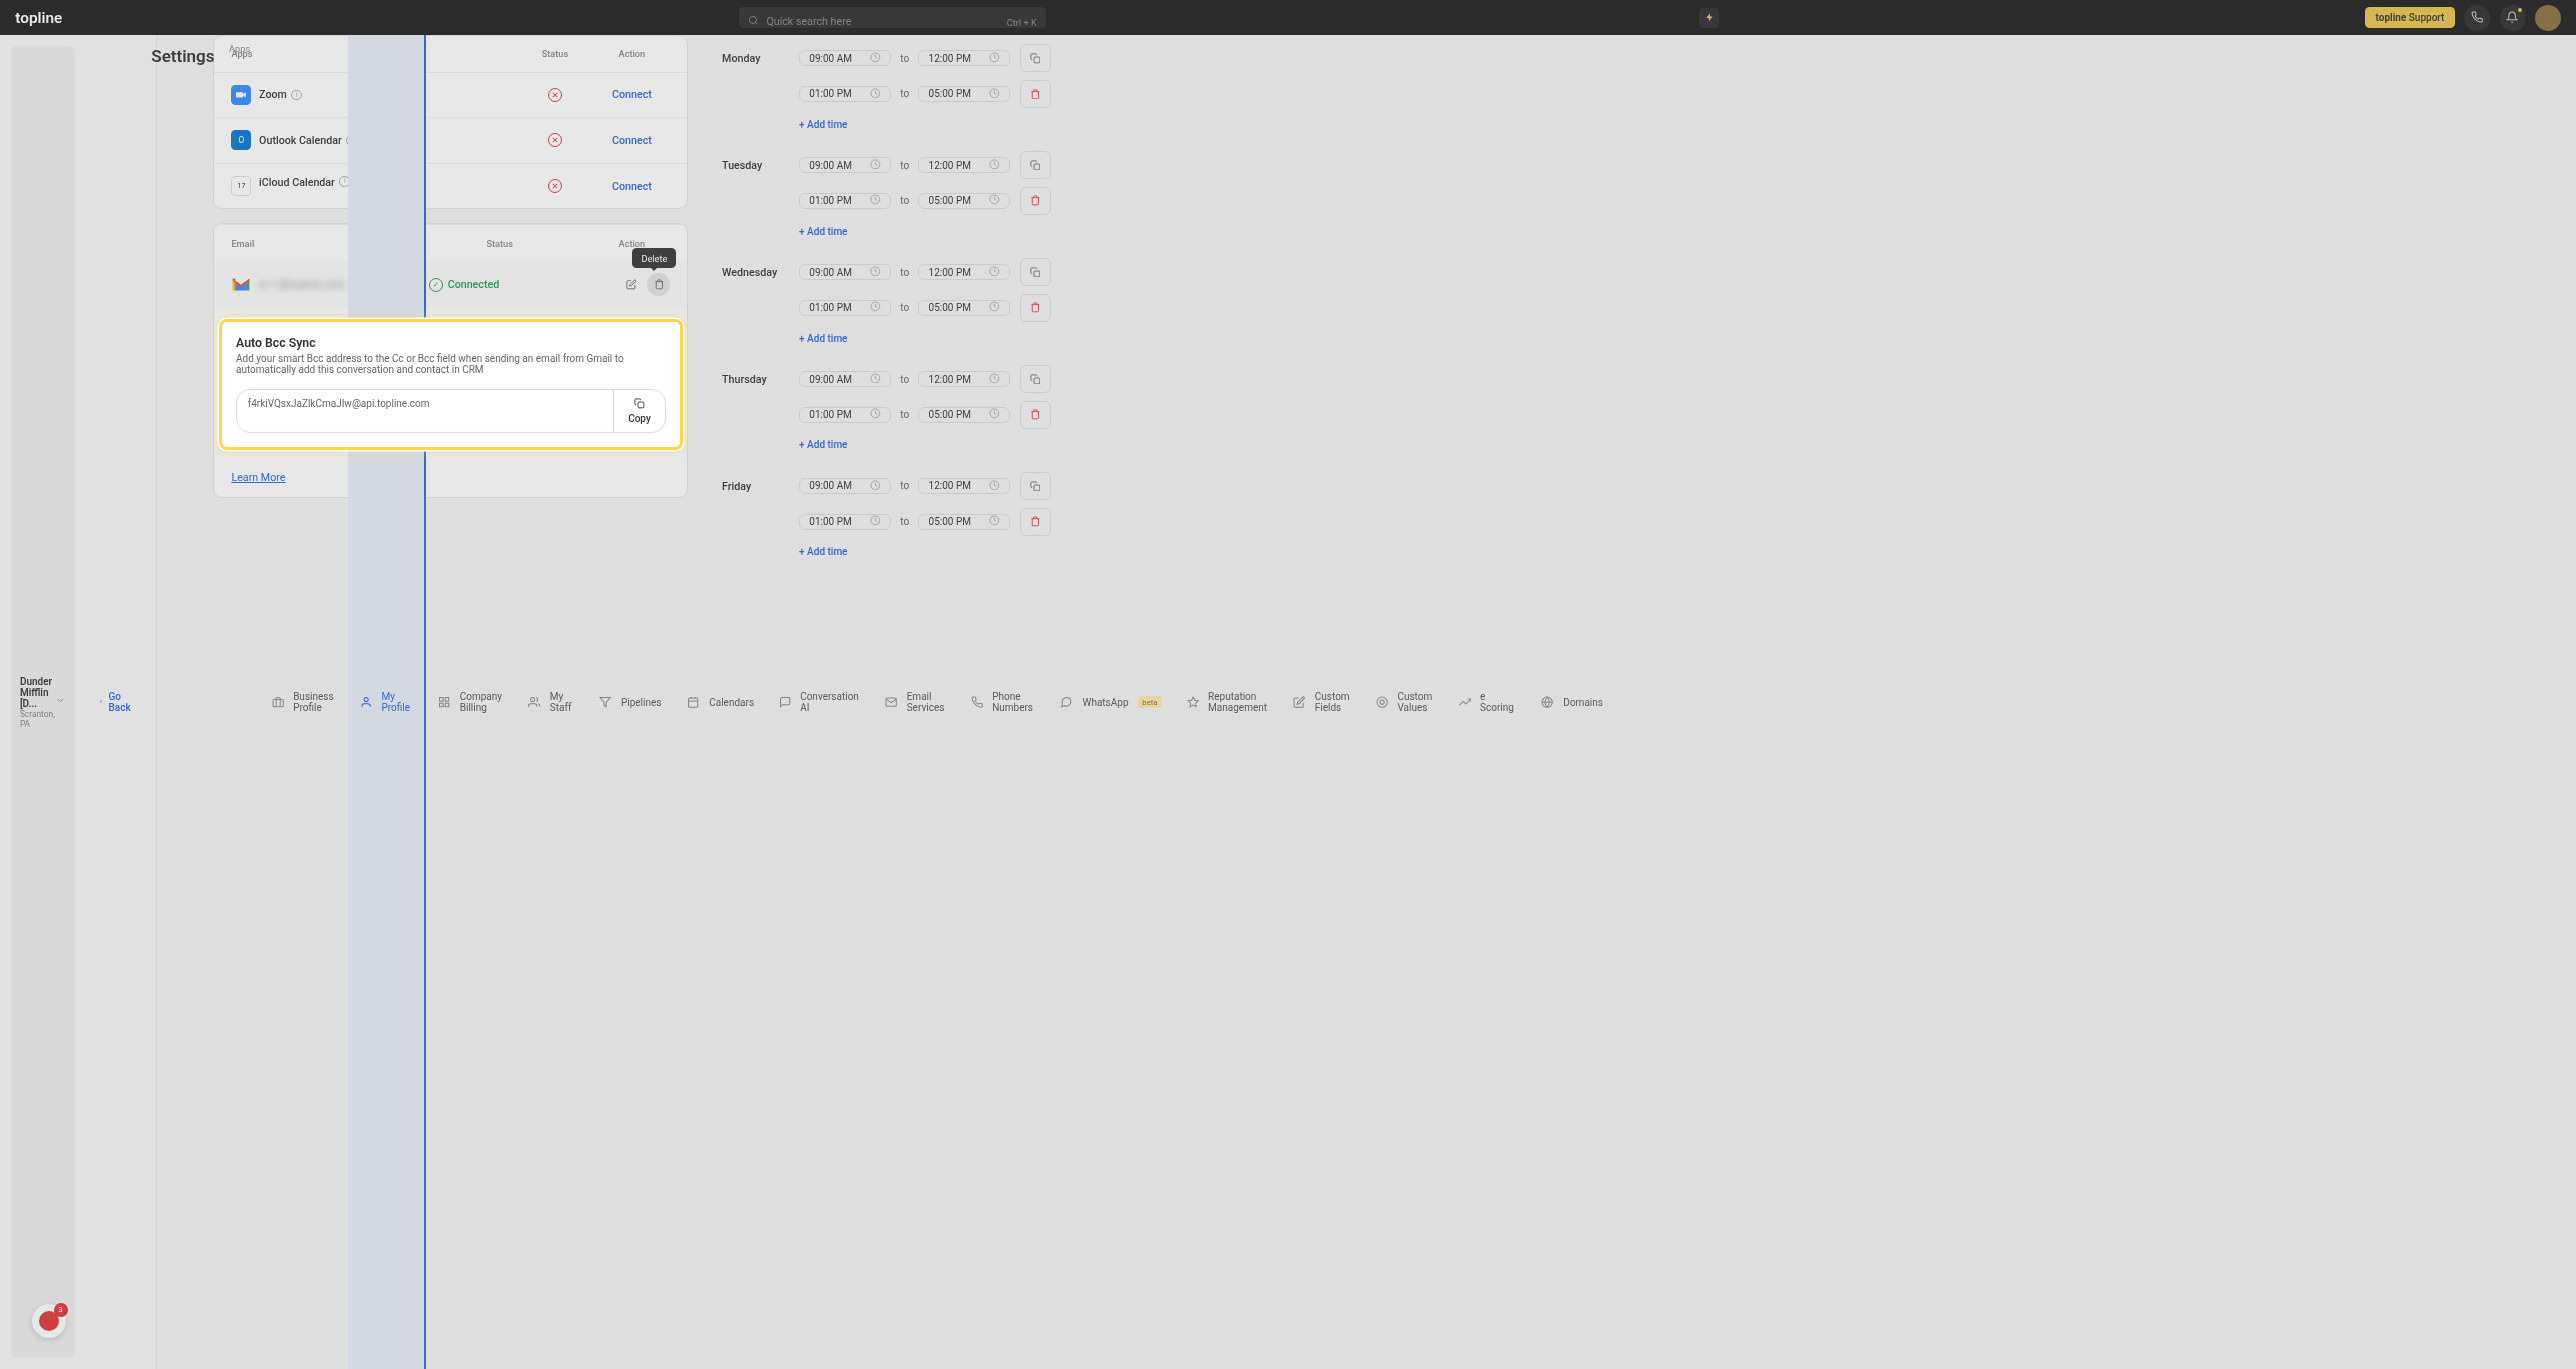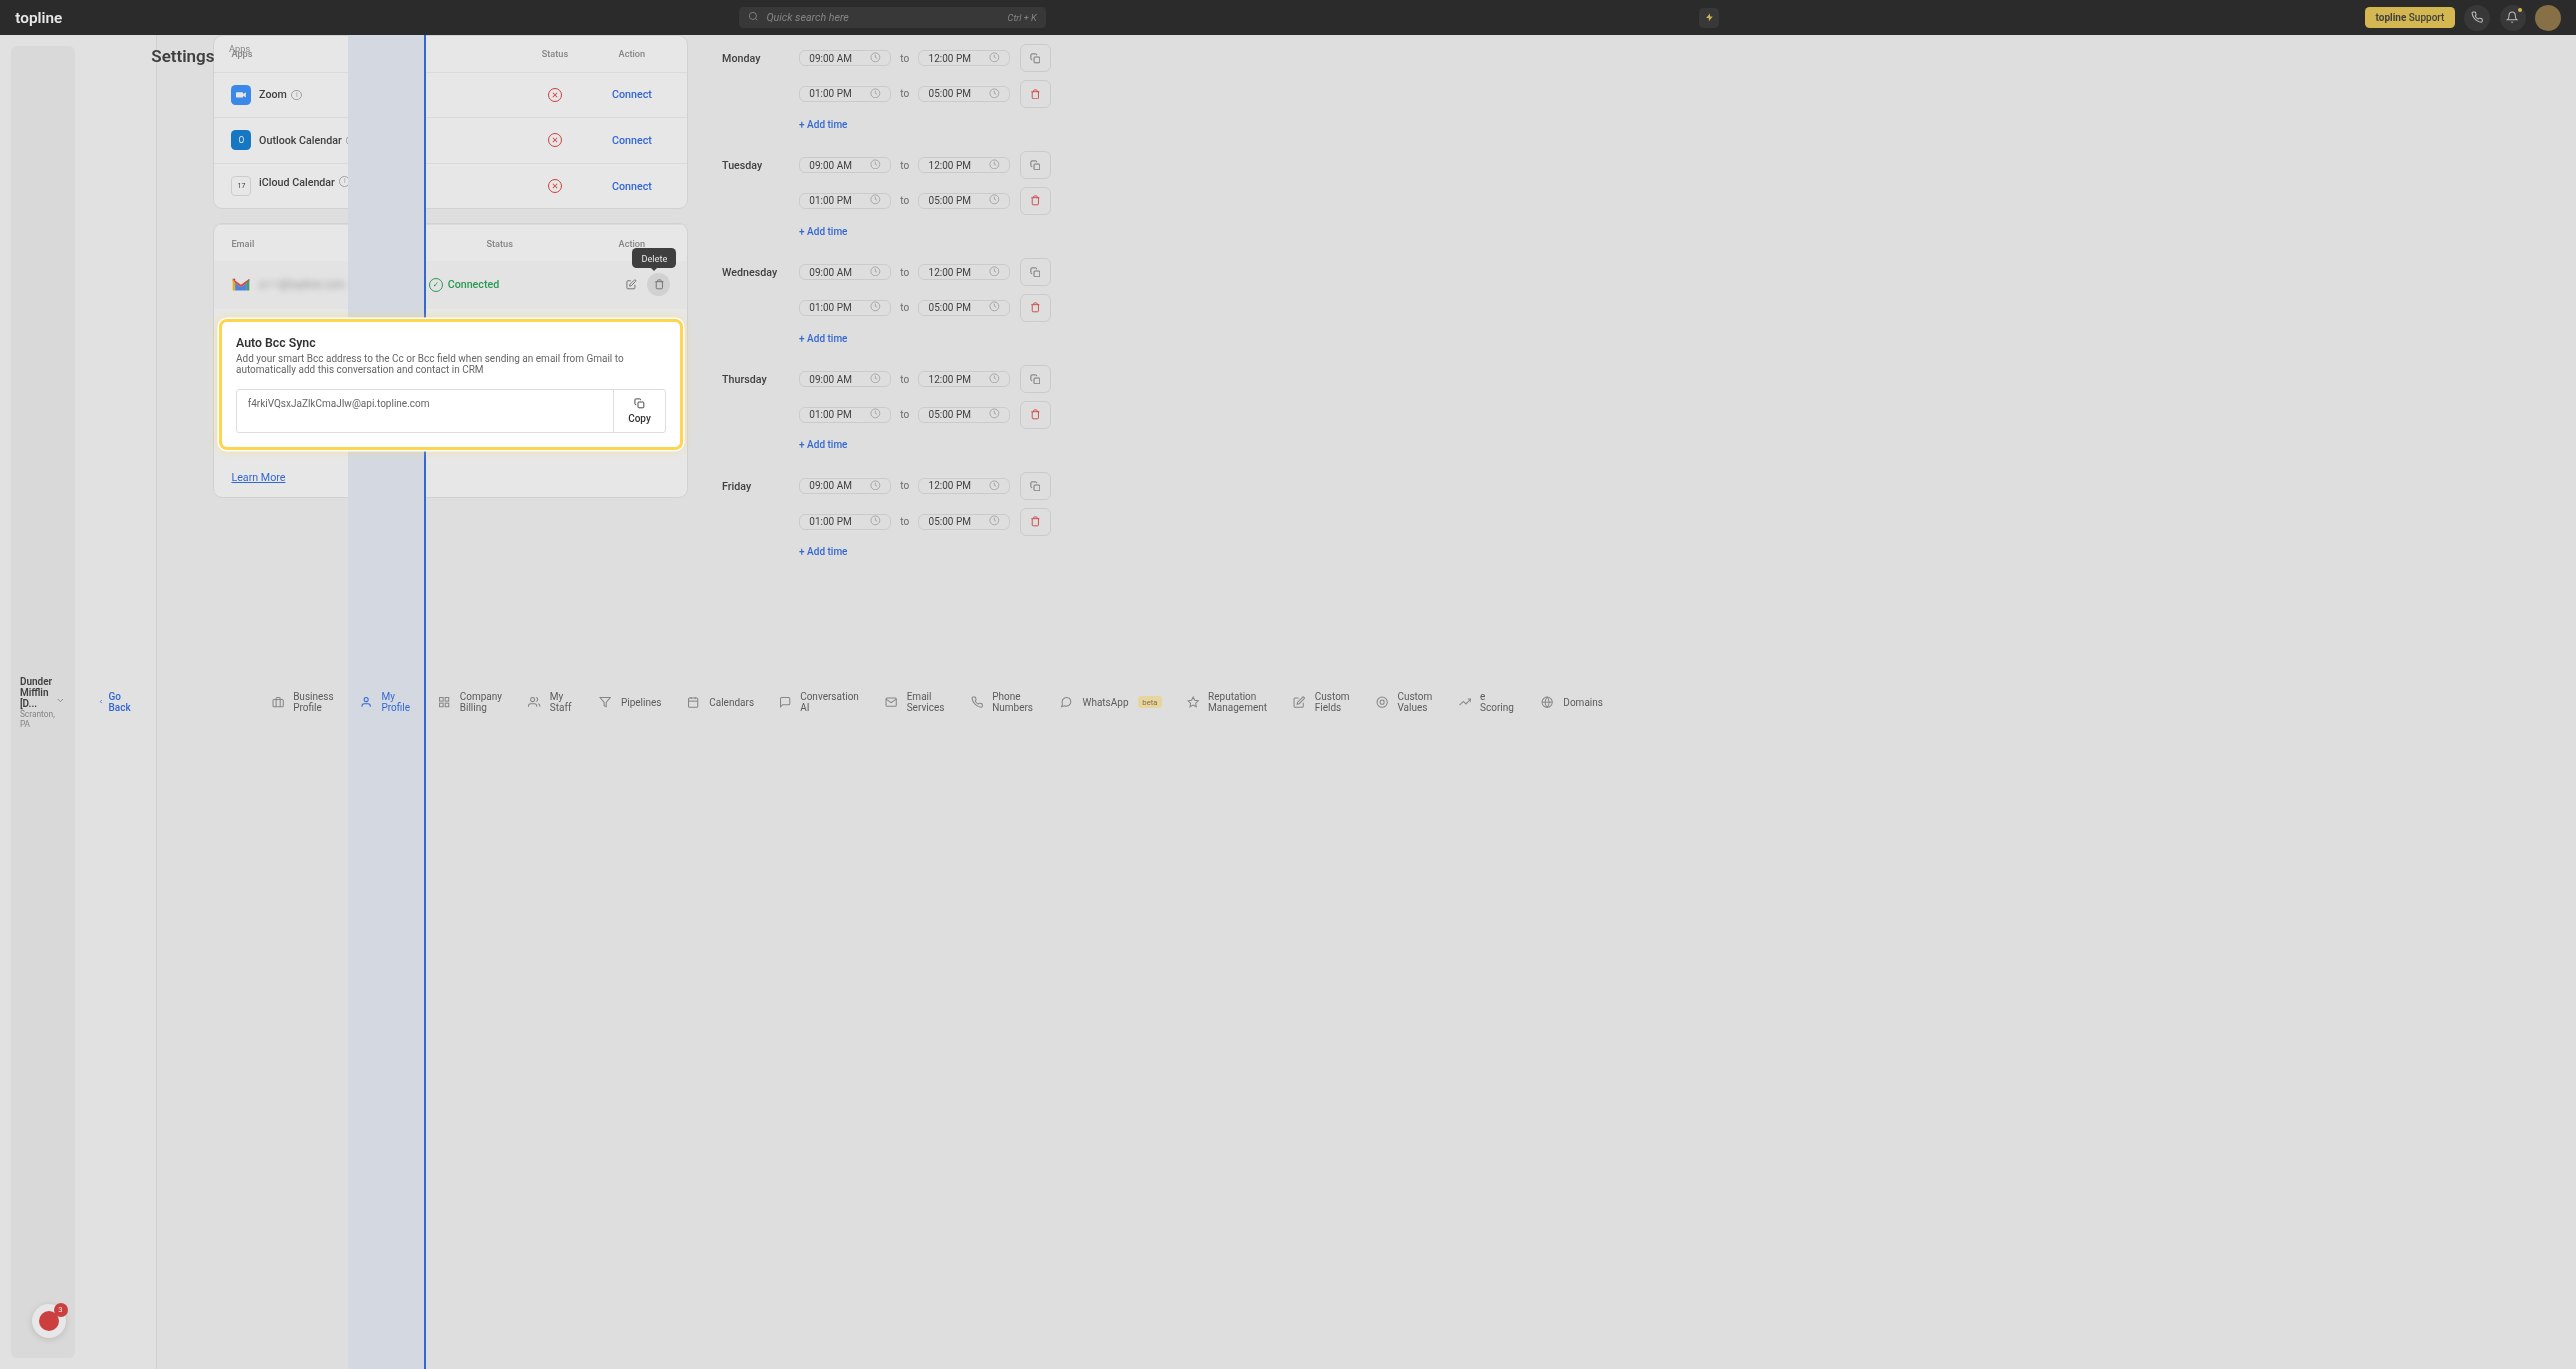--- a/index.html
+++ b/index.html
@@ -1,21 +1,21 @@
 <!DOCTYPE html>
 <html style="font-size:12.3px"><head>
   <meta charset="utf-8">
   <style>
     * { box-sizing: border-box; margin: 0; padding: 0; }
     body { font-family: -apple-system, BlinkMacSystemFont, 'Segoe UI', Roboto, sans-serif; background: #f5f5f5; color: #333; font-size: 10.7px; position: relative; }
     
     
     .topbar { background: #1a1a1a; height: 35px; display: flex; align-items: center; padding: 0 15.3px; }
     .logo { color: #fff; font-size: 15.3px; font-weight: 600; margin-right: 31px; }
-    .search-box { flex: 0 0 307px; background: #2a2a2a; border-radius: 4.6px; height: 21.5px; display: flex; align-items: center; padding: 0 9.2px; color: #888; margin: 4px auto; position: relative; font-style: italic; }
+    .search-box { flex: 0 0 307px; background: #2a2a2a; border-radius: 4.6px; height: 21.5px; display: flex; align-items: flex-end; padding: 0 9.2px; color: #888; margin: 4px auto; position: relative; }
     .search-icon { margin-right: 7.7px; }
     .search-shortcut { margin-left: auto; font-size: 9.2px; color: #888; }
     .bolt-btn { width: 20px; height: 20px; background: #2a2a2a; border-radius: 4.6px; margin-left: 7.7px; display: flex; align-items: center; justify-content: center; }
     .topbar-right { margin-left: auto; display: flex; align-items: center; gap: 9.2px; }
     .support-btn { background: #e8c547; color: #333; padding: 4.6px 10.7px; border-radius: 4.6px; font-size: 10px; font-weight: 500; }
     .topbar-icon { width: 26px; height: 26px; background: #2a2a2a; border-radius: 50%; display: flex; align-items: center; justify-content: center; color: #ccc; position: relative; }
     .avatar { width: 26px; height: 26px; background: #8a6d3b; border-radius: 50%; }
     .notif-dot { position: absolute; top: 3.1px; right: 3.1px; width: 4.6px; height: 4.6px; background: #e8c547; border-radius: 50%; }
     
     
@@ -69,21 +69,21 @@
     .email-blur { filter: blur(3.1px); color: #999; font-size: 10.7px; }
     .connected-badge { display: flex; align-items: center; gap: 4.6px; color: #16a34a; font-weight: 500; font-size: 10.7px; margin-left: 84px; }
     .check-circle { width: 14px; height: 14px; border: 1.5px solid #16a34a; border-radius: 50%; display: flex; align-items: center; justify-content: center; font-size: 7.7px; }
     .row-actions { margin-left: auto; display: flex; gap: 4.6px; position: relative; }
     .icon-btn { width: 23px; height: 23px; border-radius: 50%; display: flex; align-items: center; justify-content: center; color: #666; }
     .icon-btn.active { background: #e5e5e5; }
     .tooltip { position: absolute; bottom: 28px; right: -6.1px; background: #333; color: #fff; padding: 4.6px 9.2px; border-radius: 4.6px; font-size: 9.2px; white-space: nowrap; }
     .tooltip::after { content: ""; position: absolute; top: 100%; left: 50%; transform: translateX(-50%); border: 3.8px solid transparent; border-top-color: #333; }
     
     .highlight-card { border: 3.1px solid #ffd54f; border-radius: 7.7px; padding: 14px; margin: 10.7px 4.6px; box-shadow: 0 0 0 1.5px #fff, 0 0 9.2px rgba(255,213,79,0.6); }
-    .bcc-input-row { display: flex; margin-top: 14px; border: 0.8px solid #ddd; border-radius: 3px; overflow: hidden; }
+    .bcc-input-row { display: flex; margin-top: 14px; border: 0.8px solid #ddd; border-radius: 14px; overflow: hidden; }
     .bcc-input { flex: 1; padding: 7.7px 10.7px; font-size: 10px; color: #666; border: none; }
     .copy-btn { padding: 7.7px 14px; border-left: 0.8px solid #ddd; display: flex; align-items: center; gap: 4.6px; font-size: 10px; font-weight: 500; flex-direction: column; }
     .learn-more { color: #2563eb; text-decoration: underline; font-size: 10.7px; display: block; padding: 10.7px 0 6.1px 0; }
     
     
     .day-row { display: flex; align-items: flex-start; padding: 9.2px 0; }
     .day-name { width: 77px; font-size: 10.7px; font-weight: 500; padding-top: 7.7px; }
     .day-slots { flex: 1; }
     .slot-row { display: flex; align-items: center; gap: 9.2px; margin-bottom: 7.7px; }
     .time-input { width: 92px; height: 16px; border: 0.8px solid #ddd; border-radius: 6.1px; padding: 0 9.2px; display: flex; align-items: center; justify-content: space-between; font-size: 10px; }

